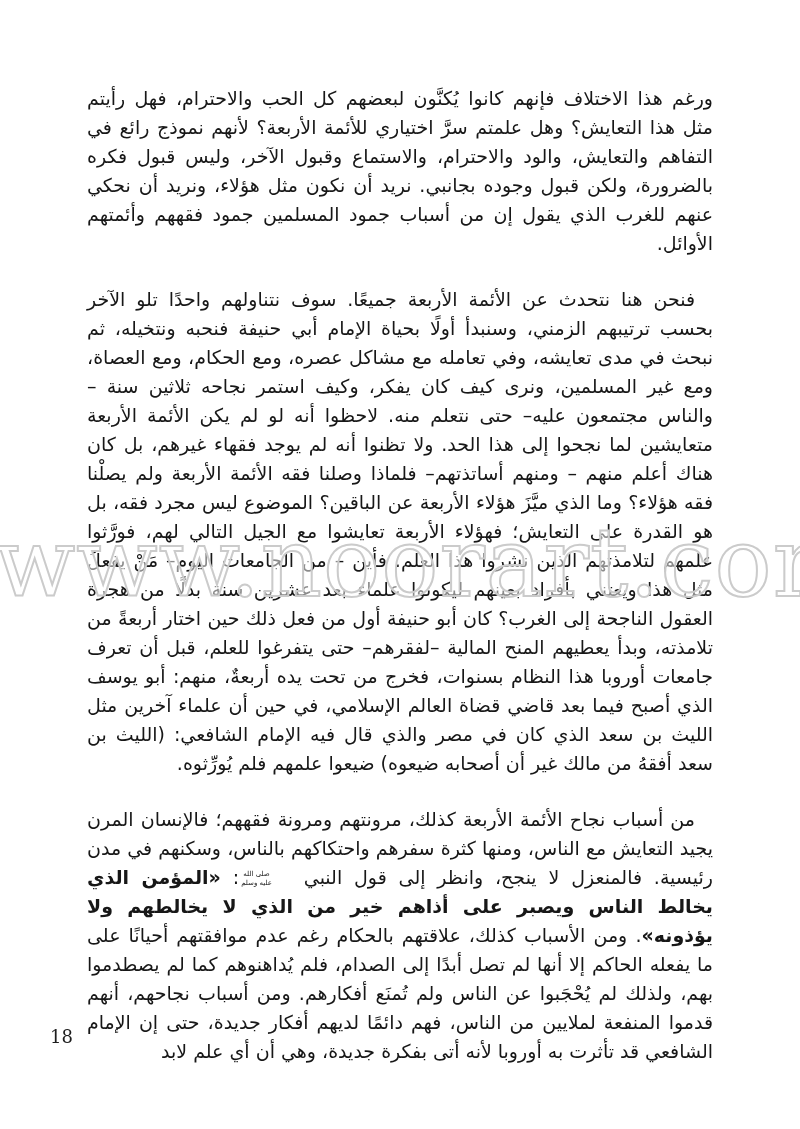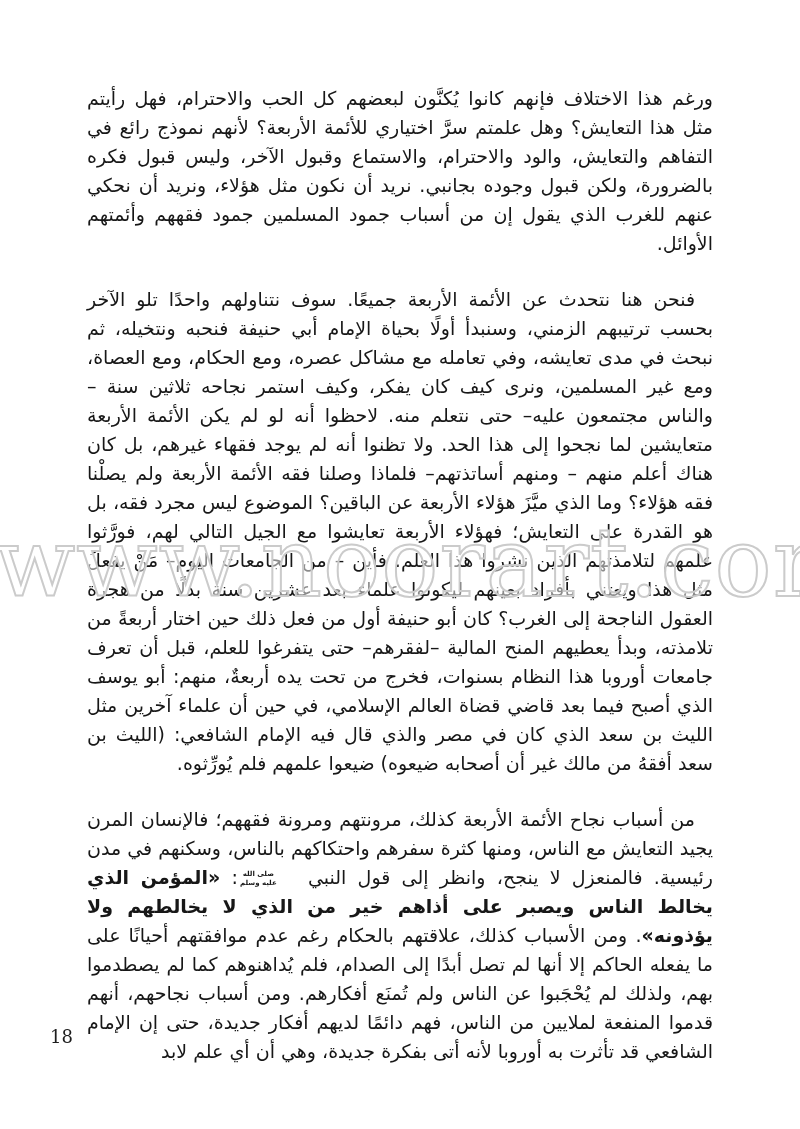--- a/index.html
+++ b/index.html
@@ -46,21 +46,20 @@
     vertical-align: middle;
     font-size: 7px;
     line-height: 9px;
     text-align: center;
     margin: 0 2px;
     color: #171717;
   }
   .pbuh-line {
     display: block;
     white-space: nowrap;
-    font-weight: bold;
   }
   .watermark {
     position: absolute;
     top: 516px;
     left: -6px;
     width: 812px;
     font-family: "DejaVu Serif", serif;
     font-size: 95px;
     line-height: 1;
     letter-spacing: 1px;

